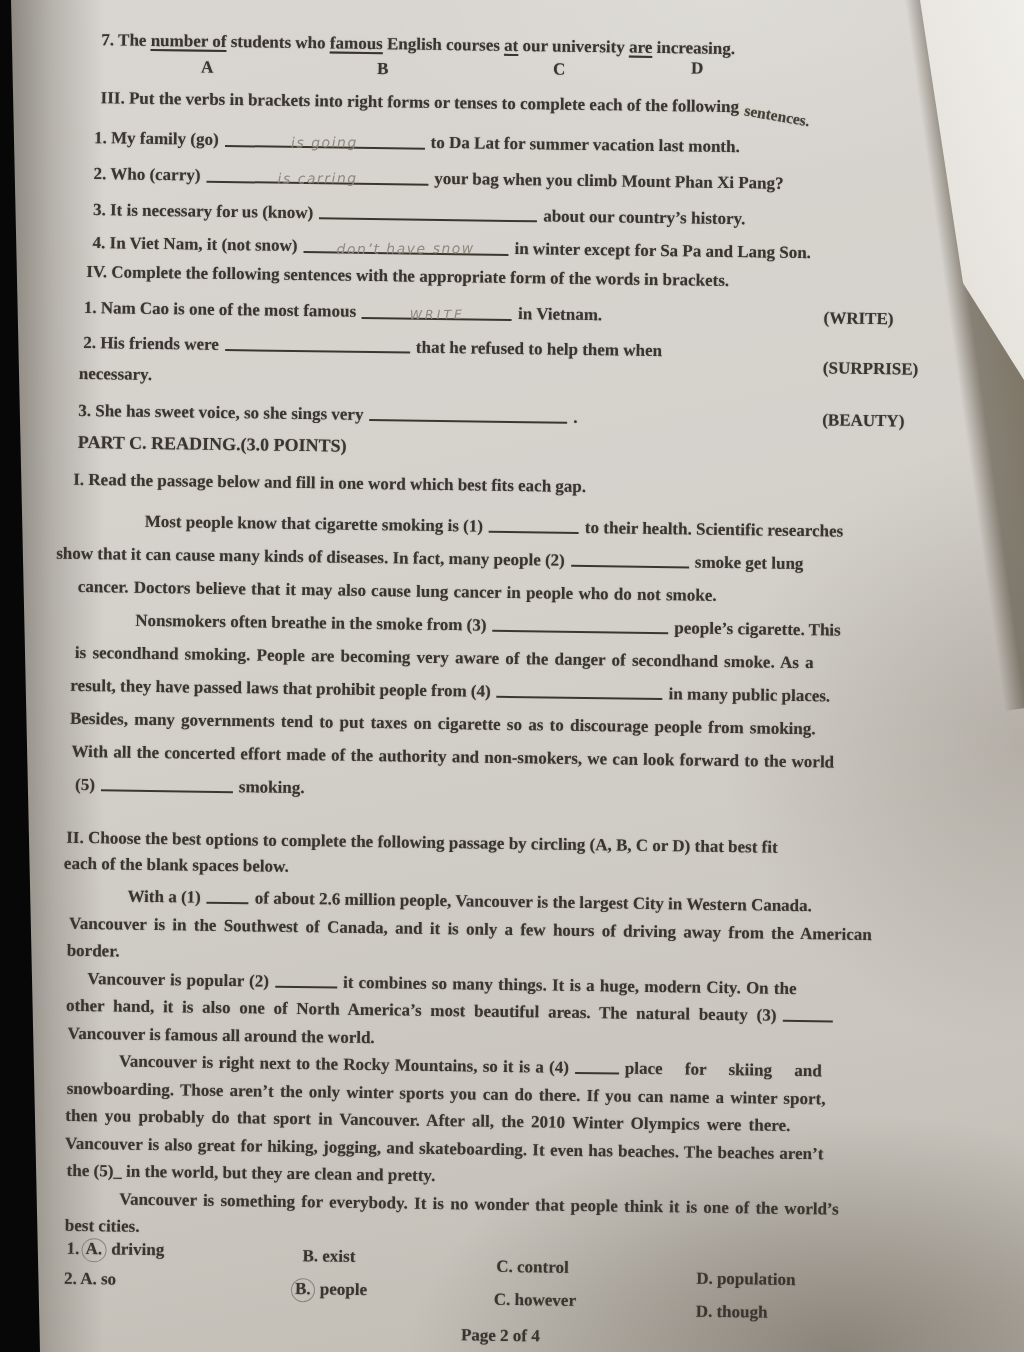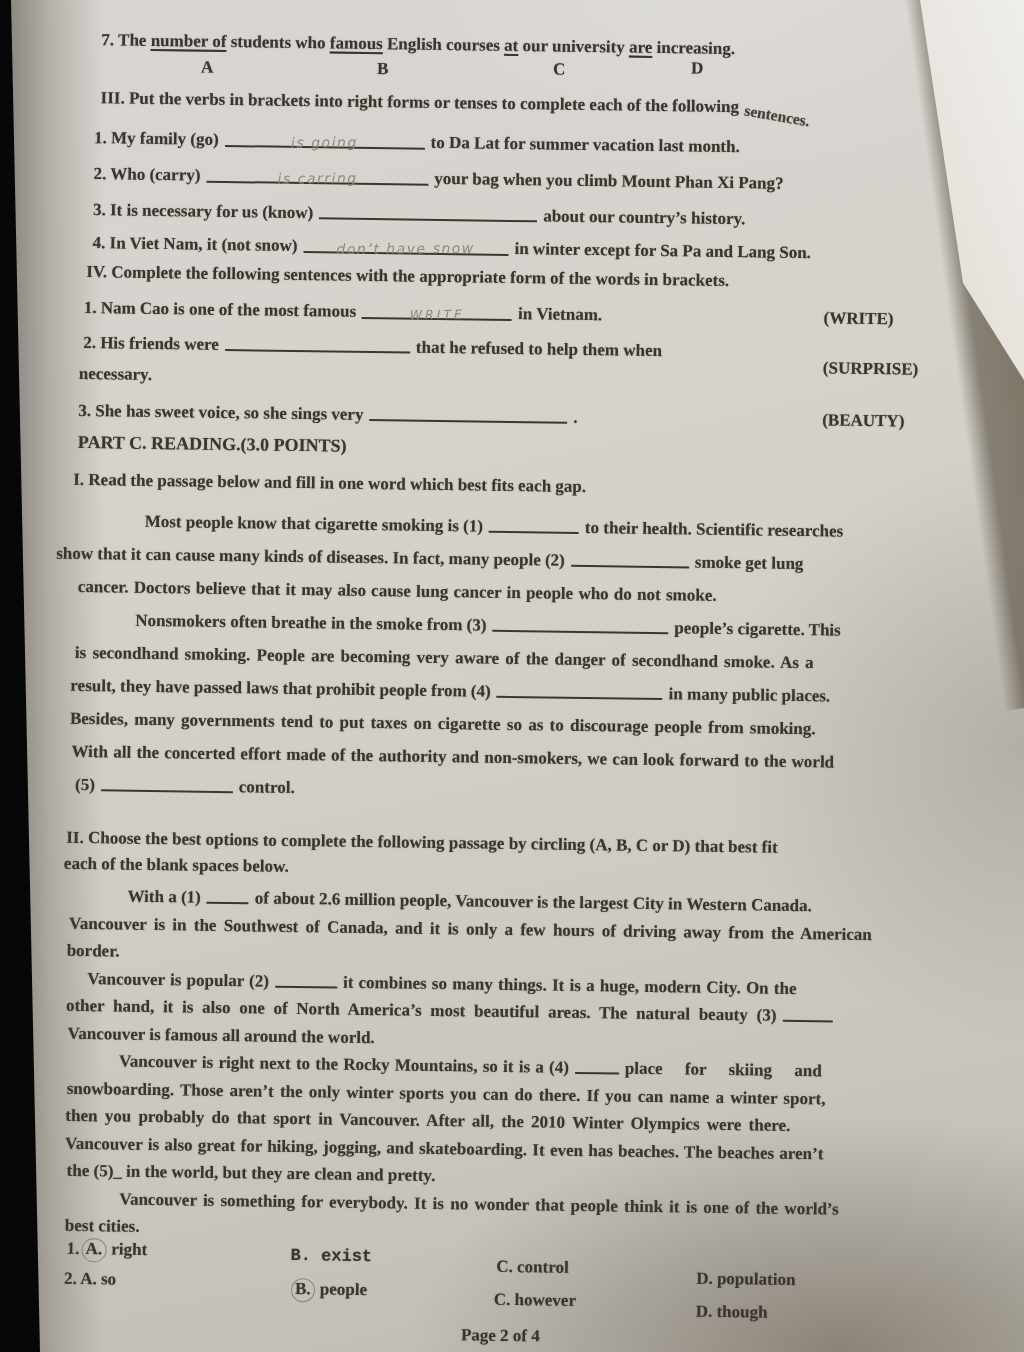--- a/index.html
+++ b/index.html
@@ -102,21 +102,21 @@
 
     <div class="sec" style="top:504px;height:300px;">
       <div class="fline" style="margin-left:96px;"><span>Most people know that cigarette smoking is (1)</span><span class="bl w90"></span><span>to their health. Scientific researches</span></div>
       <div class="fline" style="margin-left:8px;"><span>show that it can cause many kinds of diseases. In fact, many people (2)</span><span class="bl w118"></span><span>smoke get lung</span></div>
       <div class="fline ws1" style="margin-left:30px;">cancer. Doctors believe that it may also cause lung cancer in people who do not smoke.</div>
       <div class="fline" style="margin-left:88px;"><span>Nonsmokers often breathe in the smoke from (3)</span><span class="bl w176"></span><span>people’s cigarette. This</span></div>
       <div class="fline ws2" style="margin-left:28px;">is secondhand smoking. People are becoming very aware of the danger of secondhand smoke. As a</div>
       <div class="fline" style="margin-left:24px;"><span>result, they have passed laws that prohibit people from (4)</span><span class="bl w166"></span><span>in many public places.</span></div>
       <div class="fline ws2" style="margin-left:24px;">Besides, many governments tend to put taxes on cigarette so as to discourage people from smoking.</div>
       <div class="fline ws1" style="margin-left:26px;">With all the concerted effort made of the authority and non-smokers, we can look forward to the world</div>
-      <div class="fline" style="margin-left:30px;"><span>(5)</span><span class="bl w132"></span><span>control.</span></div>
+      <div class="fline" style="margin-left:30px;"><span>(5)</span><span class="bl w132"></span><span>smoking.</span></div>
     </div>
 
     <div class="sec" style="top:828px;height:54px;">
       <div class="line" style="left:22px;top:0;">II. Choose the best options to complete the following passage by circling (A, B, C or D) that best fit</div>
       <div class="line" style="left:20px;top:26px;">each of the blank spaces below.</div>
     </div>
 
     <div class="sec" style="top:882px;height:360px;line-height:27.5px;">
       <div class="fline" style="margin-left:84px;line-height:inherit;"><span>With a (1)</span><span class="bl w42"></span><span>of about 2.6 million people, Vancouver is the largest City in Western Canada.</span></div>
       <div class="fline ws3" style="margin-left:26px;line-height:inherit;">Vancouver is in the Southwest of Canada, and it is only a few hours of driving away from the American</div>
@@ -127,22 +127,22 @@
       <div class="fline ws1" style="margin-left:78px;line-height:inherit;"><span>Vancouver is right next to the Rocky Mountains, so it is a (4)</span><span class="bl w44"></span><span class="wide">place for skiing and</span></div>
       <div class="fline ws2" style="margin-left:26px;line-height:inherit;">snowboarding. Those aren’t the only winter sports you can do there. If you can name a winter sport,</div>
       <div class="fline ws3" style="margin-left:25px;line-height:inherit;">then you probably do that sport in Vancouver. After all, the 2010 Winter Olympics were there.</div>
       <div class="fline ws1" style="margin-left:25px;line-height:inherit;">Vancouver is also great for hiking, jogging, and skateboarding. It even has beaches. The beaches aren’t</div>
       <div class="fline" style="margin-left:27px;line-height:inherit;">the (5)_ in the world, but they are clean and pretty.</div>
       <div class="fline ws2" style="margin-left:80px;line-height:inherit;">Vancouver is something for everybody. It is no wonder that people think it is one of the world’s</div>
       <div class="fline" style="margin-left:26px;line-height:inherit;">best cities.</div>
     </div>
 
     <div class="sec" style="top:1238px;height:90px;">
-      <span class="opt" style="left:28px;top:0;"><span>1.</span> <span class="circ"><span>A.</span></span> <span>right</span></span>
-      <span class="opt" style="left:252px;top:5px;font-family:Liberation Mono, monospace;">B. exist</span>
+      <span class="opt" style="left:28px;top:0;"><span>1.</span> <span class="circ"><span>A.</span></span> <span>driving</span></span>
+      <span class="opt" style="left:264px;top:5px;">B. exist</span>
       <span class="opt" style="left:458px;top:13px;">C. control</span>
       <span class="opt" style="left:658px;top:22px;">D. population</span>
       <span class="opt" style="left:26px;top:31px;"><span>2.</span> <span>A. so</span></span>
       <span class="opt" style="left:255px;top:37px;"><span class="circ"><span>B.</span></span> <span>people</span></span>
       <span class="opt" style="left:456px;top:46px;">C. however</span>
       <span class="opt" style="left:658px;top:55px;">D. though</span>
     </div>
 
     <div class="footer">Page 2 of 4</div>
   </div>

